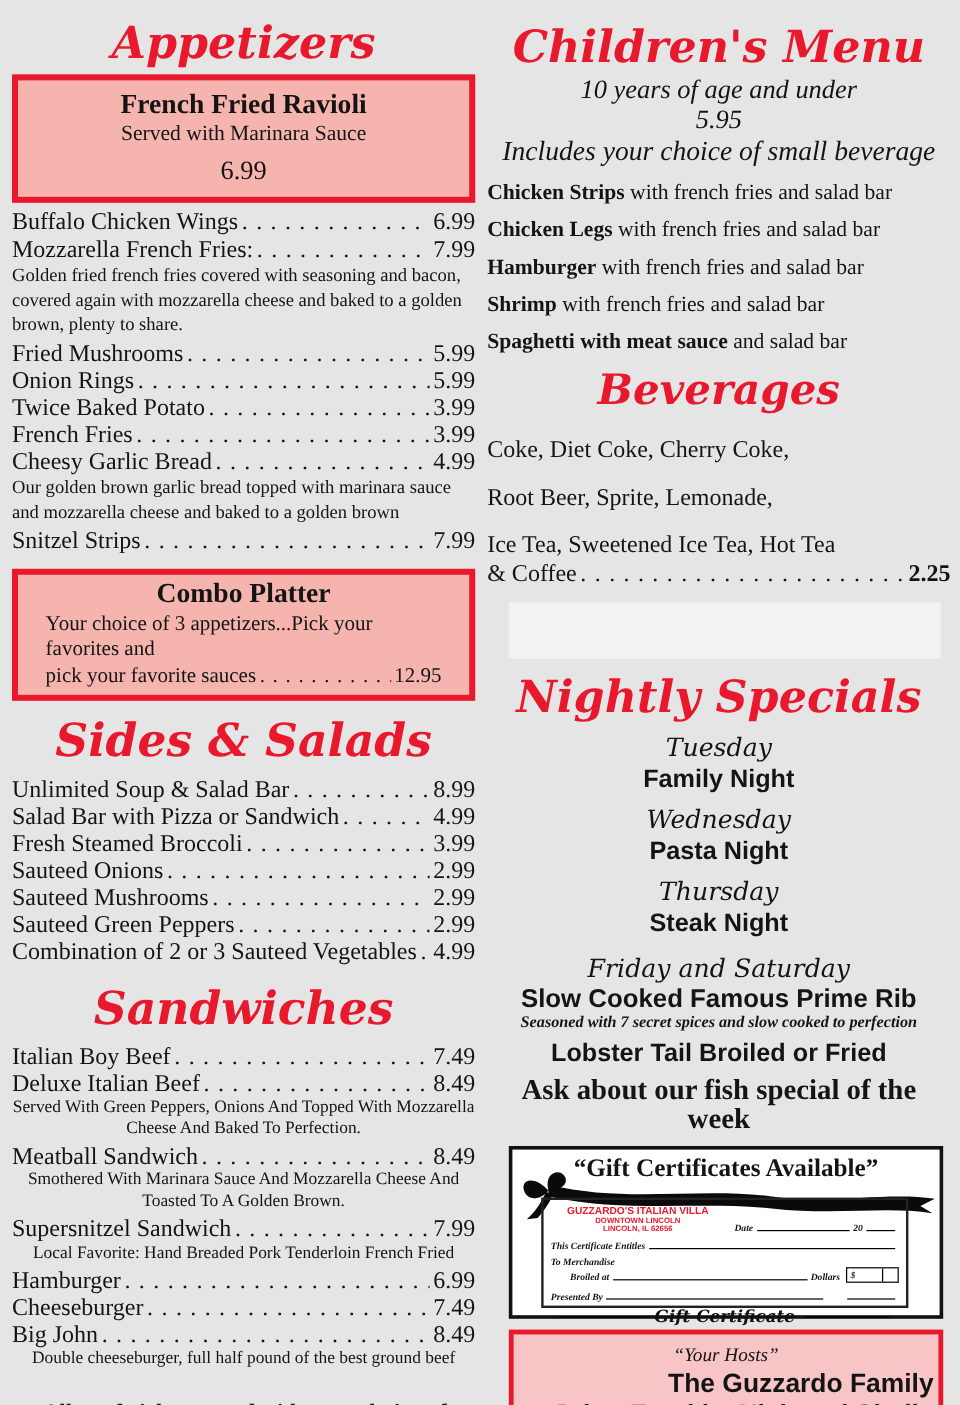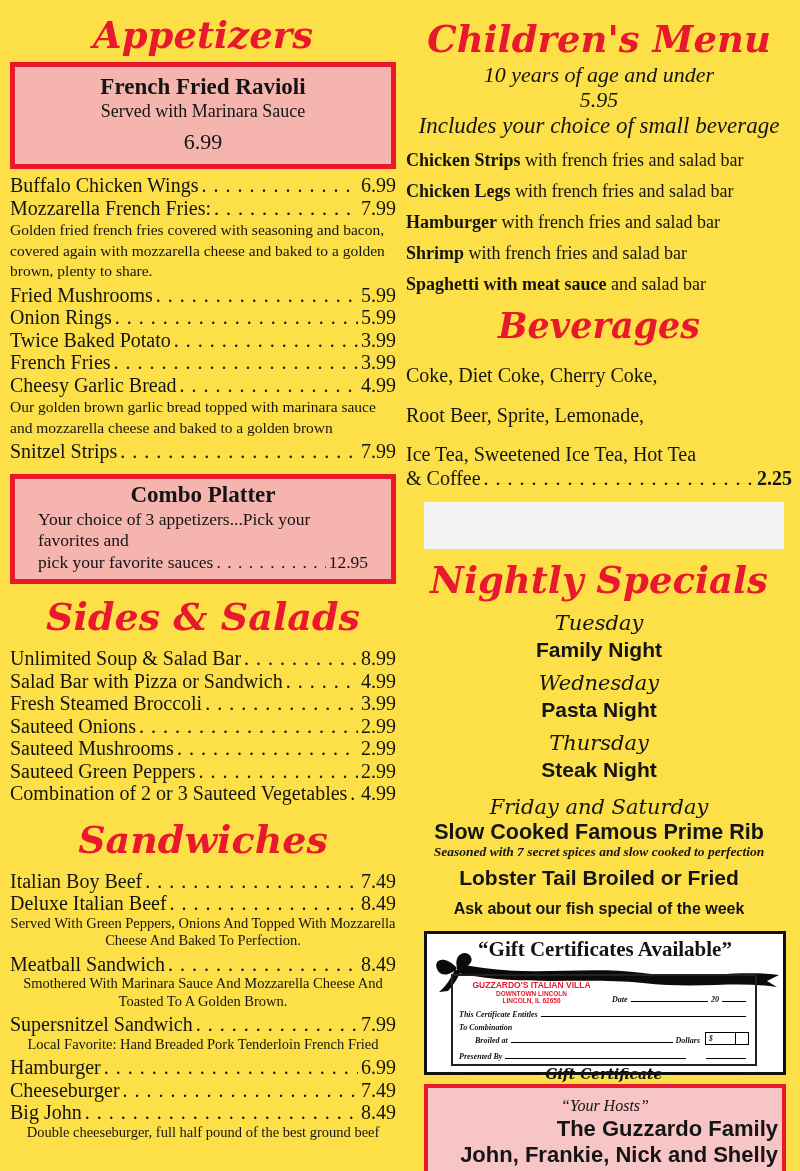--- a/index.html
+++ b/index.html
@@ -1,18 +1,18 @@
 <!DOCTYPE html>
 <html><head>
 <meta charset="utf-8">
 <style>
   * { margin:0; padding:0; box-sizing:border-box; }
   html,body { width:800px; }
   body { background:#ffffff; }
-  .page { position:relative; width:800px; height:1171px; background:#fde047; overflow:hidden;
+  .page { position:relative; width:800px; height:1171px; background:#e5e5e5; overflow:hidden;
           font-family:"Liberation Serif", serif; color:#141414; }
   .col { position:absolute; top:0; }
   .col.left  { left:10px;  width:386px; }
   .col.right { left:406px; width:386px; }
 
   
   .script-head { font-family:"DejaVu Serif", serif; font-style:italic; font-weight:bold;
                  color:#e8192d; text-align:center; }
   .h-app   { margin-top:12px; font-size:37px; line-height:46px; }
   .h-sides { margin-top:8px;  font-size:38px; line-height:50px; }
@@ -60,21 +60,21 @@
   
   .day { margin-top:8px; text-align:center; font-family:"DejaVu Serif", serif; font-style:italic;
          font-size:21px; line-height:25px; }
   .night { text-align:center; font-weight:bold; font-size:21px; line-height:27px;
            font-family:"Liberation Sans", sans-serif; }
   .weekend-day { margin-top:12px; }
   .prime { text-align:center; font-weight:bold; font-size:21.5px; line-height:24px;
            font-family:"Liberation Sans", sans-serif; }
   .prime-sub { text-align:center; font-weight:bold; font-style:italic; font-size:13.5px; line-height:15px; }
   .lobster { margin-top:5px; }
-  .ask { margin-top:6px; font-size:16px; line-height:24px; }
+  .ask { margin-top:6px; font-size:24px; line-height:24px;font-family:Liberation Serif, serif; }
 
   
   .gift-box { position:relative; margin:10px 0 0 18px; width:362px; height:144px;
               border:3px solid #111; background:#fff; }
   .gift-head { text-align:center; font-weight:bold; font-size:21px; line-height:24px; margin-top:3px; }
   .ribbon { position:absolute; top:15px; left:4px; width:352px; height:44px; }
   .cert { position:absolute; left:24px; top:40px; width:306px; height:92px;
           border:2px solid #222; font-style:italic; font-weight:bold; color:#111; }
   .cert-top { display:flex; margin-top:5px; }
   .cert-brand { width:52%; text-align:center; font-style:normal;
@@ -340,21 +340,21 @@
             <span class="ul"></span>
             <span>20</span>
             <span class="ul-short w24"></span>
           </div>
         </div>
         <div class="crow r-ent">
           <span>This Certificate Entitles</span>
           <span class="ul"></span>
         </div>
         <div class="crow r-merch">
-          <span>To Combination</span>
+          <span>To Merchandise</span>
         </div>
         <div class="crow r-val">
           <span>Broiled at</span>
           <span class="ul"></span>
           <span>Dollars</span>
           <span class="dbox">
             <span class="ds">$</span>
             <span class="dvd"></span>
           </span>
         </div>

